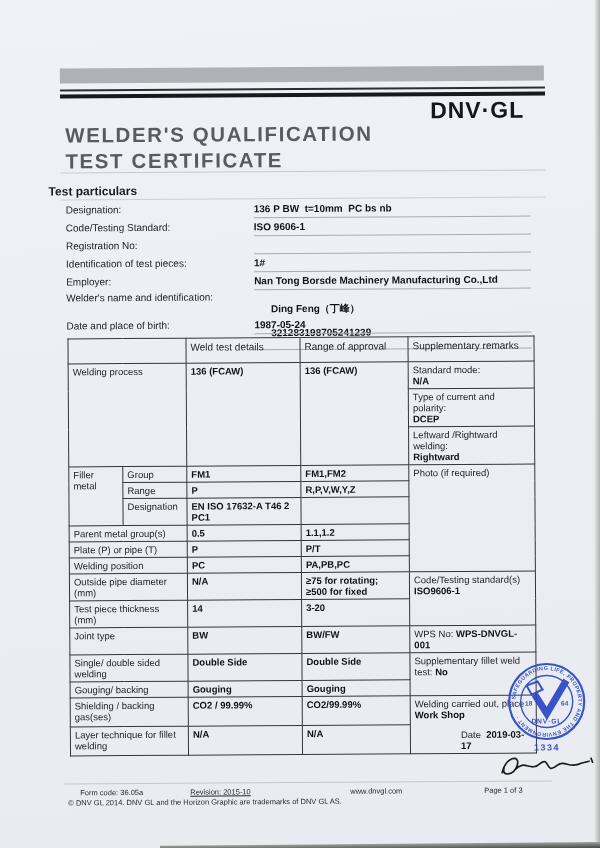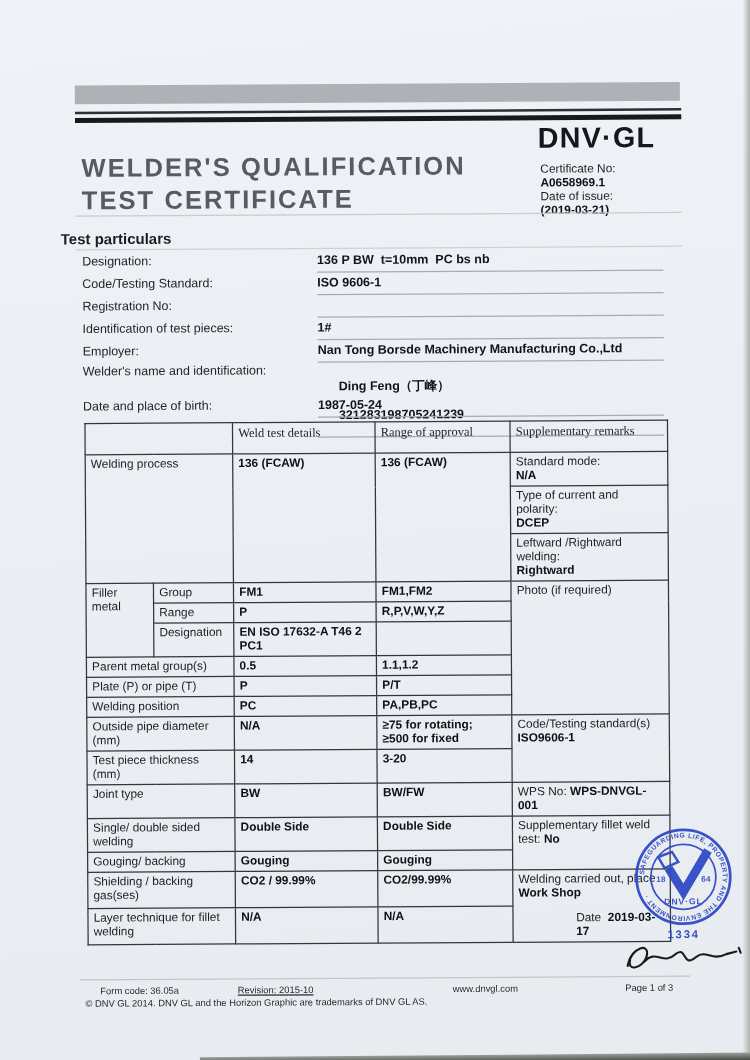--- a/index.html
+++ b/index.html
@@ -36,21 +36,21 @@
   .tp-sep{position:absolute;left:62px;top:198px;width:485px;height:1px;background:#cdd0d4;}
   .p-row{position:absolute;left:67px;width:465px;display:flex;}
   .p-label{width:188px;font-size:10px;color:#212428;flex:none;}
   .p-value{flex:1;font-size:10px;font-weight:bold;color:#101318;
     border-bottom:1px solid #a8acb1;min-height:14px;white-space:pre-wrap;}
 
   
   table.weld{position:absolute;left:68px;top:337px;width:466px;border-collapse:collapse;
     table-layout:fixed;font-size:9.5px;line-height:11px;color:#1b1e22;}
   table.weld td{border:1px solid #33373c;padding:2px 4px;vertical-align:top;}
-  table.weld td.head{font-size:10px;padding-top:3px;font-family:Liberation Serif, serif;}
+  table.weld td.head{font-size:10px;padding-top:3px;}
   table.weld b{color:#0e1116;}
   td.pre{white-space:pre-line;}
   .rm-gap{margin-top:9px;padding-left:46px;}
 
   
   .footer-sep{position:absolute;left:62px;top:782px;width:488px;height:1px;background:#c4c7cb;}
   .ft{position:absolute;font-size:7.5px;color:#26292d;top:787px;}
   .ft-copy{position:absolute;font-size:7.5px;color:#26292d;top:797px;left:66px;}
 
   
@@ -63,26 +63,20 @@
 <div class="paper"></div>
 <div class="tilt">
 
   <div class="bar-gray"></div>
   <div class="rule-thin"></div>
   <div class="rule-thick"></div>
   <div class="logo">DNV·GL</div>
   <div class="title">
     <span>WELDER'S QUALIFICATION</span><br>
     <span>TEST CERTIFICATE</span>
-  </div>
-  <div class="cert-block">
-    <span>Certificate No:</span><br>
-    <b>A0658969.1</b><br>
-    <span>Date of issue:</span><br>
-    <b>(2019-03-21)</b>
   </div>
   <div class="header-sep"></div>
 
   <div class="tp-heading">Test particulars</div>
   <div class="tp-sep"></div>
 
   <div class="p-row" style="top:203px;">
     <div class="p-label">Designation:</div>
     <div class="p-value">136 P BW  t=10mm  PC bs nb</div>
   </div>
@@ -237,20 +231,20 @@
   </svg>
 
   <svg class="signature" width="104" height="46" viewBox="0 0 104 46">
     <path d="M8,30 C11,14 27,11 23,23 C20,32 7,35 10,25 M21,27 C31,16 36,30 46,21 C56,13 51,33 63,23 C71,17 75,27 87,21 L95,19" fill="none" stroke="#1b1b1b" stroke-width="1.7" stroke-linecap="round"></path>
     <path d="M97,16 l1.5,4" fill="none" stroke="#1b1b1b" stroke-width="1.7" stroke-linecap="round"></path>
   </svg>
 
   <div class="footer-sep"></div>
   <div class="ft" style="left:78px;">Form code: 36.05a</div>
   <div class="ft" style="left:188px;text-decoration:underline;">Revision: 2015-10</div>
-  <div class="ft" style="left:360px;">www.dnvgl.com</div>
-  <div class="ft" style="left:498px;">Page 1 of 3</div>
+  <div class="ft" style="left:348px;">www.dnvgl.com</div>
+  <div class="ft" style="left:482px;">Page 1 of 3</div>
   <div class="ft-copy">© DNV GL 2014. DNV GL and the Horizon Graphic are trademarks of DNV GL AS.</div>
 
 </div>
 
 <div class="scan-edge-right"></div>
 <div class="scan-edge-bottom"></div>
 
 </body></html>

